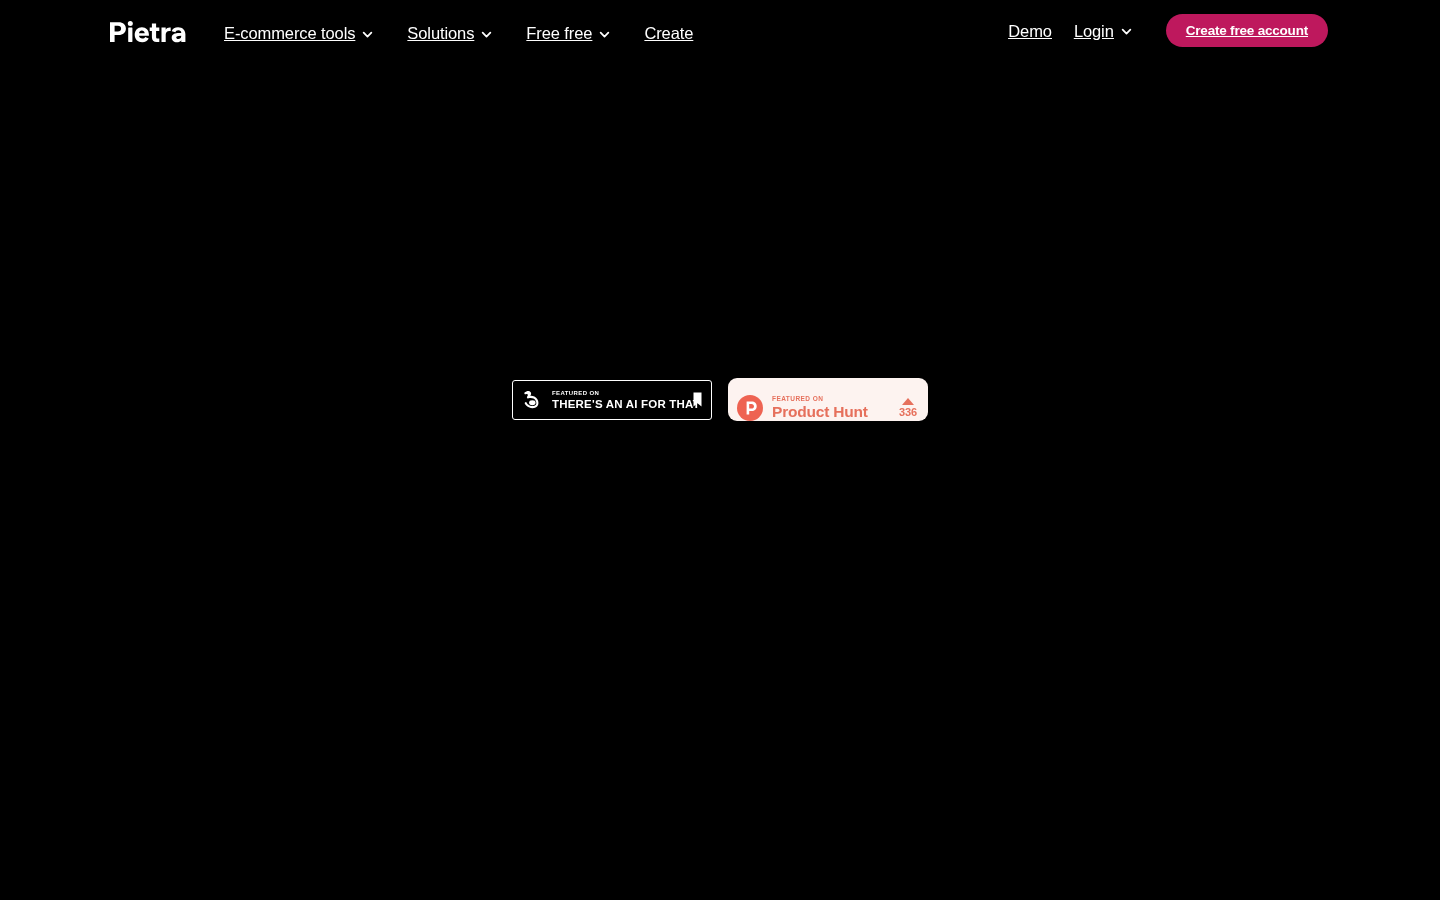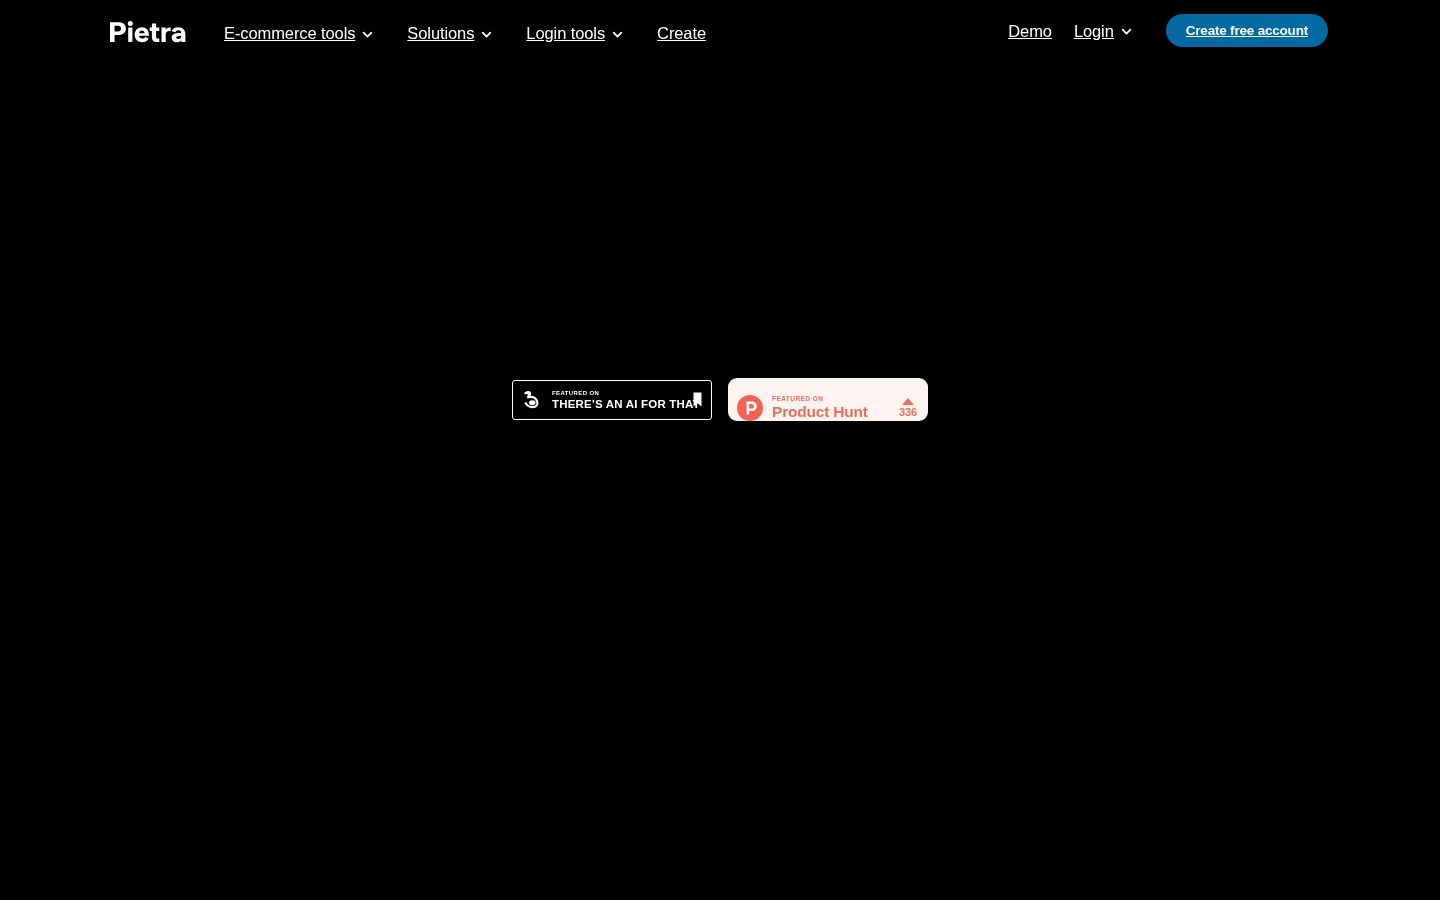--- a/index.html
+++ b/index.html
@@ -73,21 +73,21 @@
     top: 14px;
     display: flex;
     align-items: center;
     gap: 22px;
     text-decoration: underline;
   }
   .nav-right .nav-link { font-size: 16.5px; }
 
   .cta-btn {
     margin-left: 12px;
-    background: #0369a1;
+    background: #be185d;
     color: #ffffff;
     border: none;
     border-radius: 999px;
     height: 33px;
     padding: 0 20px;
     font-family: "Liberation Sans", sans-serif;
     font-size: 13.5px;
     font-weight: 700;
     letter-spacing: -0.2px;
     cursor: pointer;
@@ -265,21 +265,21 @@
     <a class="nav-link" href="#">
       <span>Solutions</span>
       <span class="chev">
         <svg width="11" height="11" viewBox="0 0 12 12" xmlns="http://www.w3.org/2000/svg" aria-hidden="true">
           <path d="M1.8 4L6 8.2 10.2 4" fill="none" stroke="#ffffff" stroke-width="1.9" stroke-linecap="round" stroke-linejoin="round"></path>
         </svg>
       </span>
     </a>
 
     <a class="nav-link" href="#">
-      <span>Login tools</span>
+      <span>Free free</span>
       <span class="chev">
         <svg width="11" height="11" viewBox="0 0 12 12" xmlns="http://www.w3.org/2000/svg" aria-hidden="true">
           <path d="M1.8 4L6 8.2 10.2 4" fill="none" stroke="#ffffff" stroke-width="1.9" stroke-linecap="round" stroke-linejoin="round"></path>
         </svg>
       </span>
     </a>
 
     <a class="nav-link" href="#">
       <span>Create</span>
     </a>

